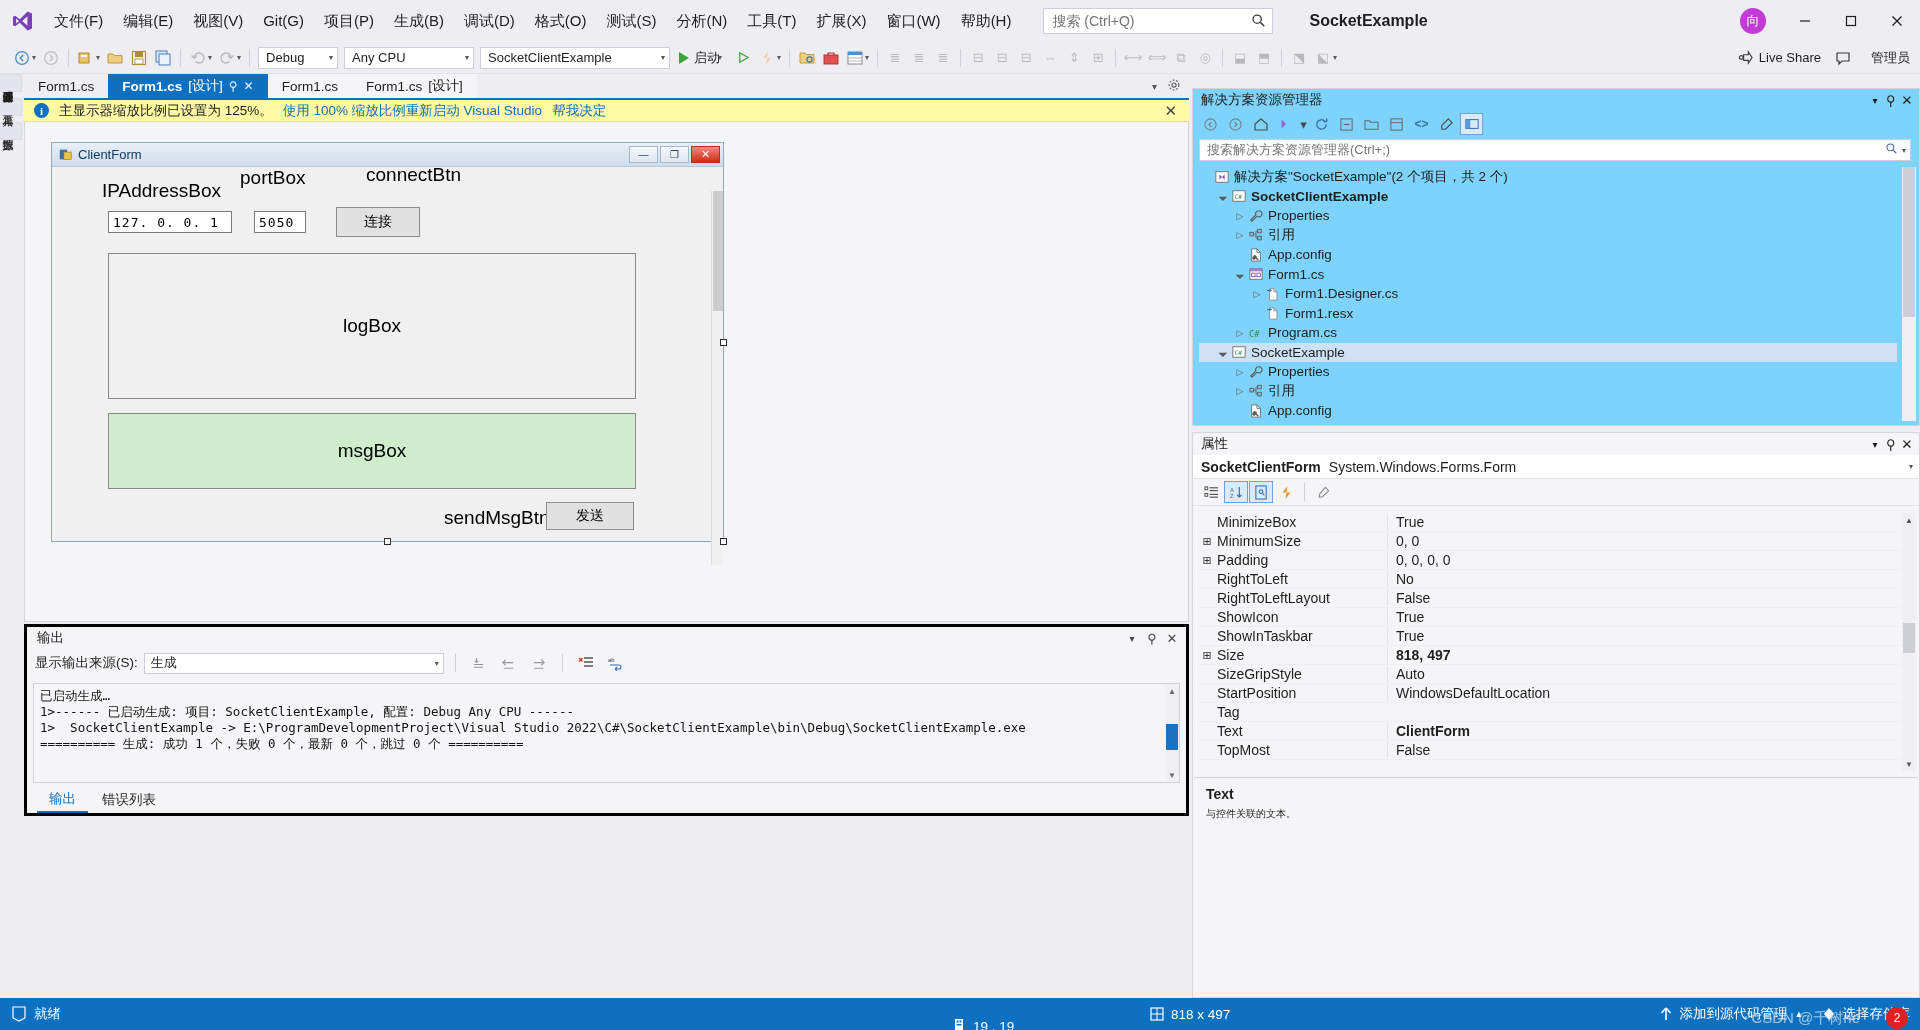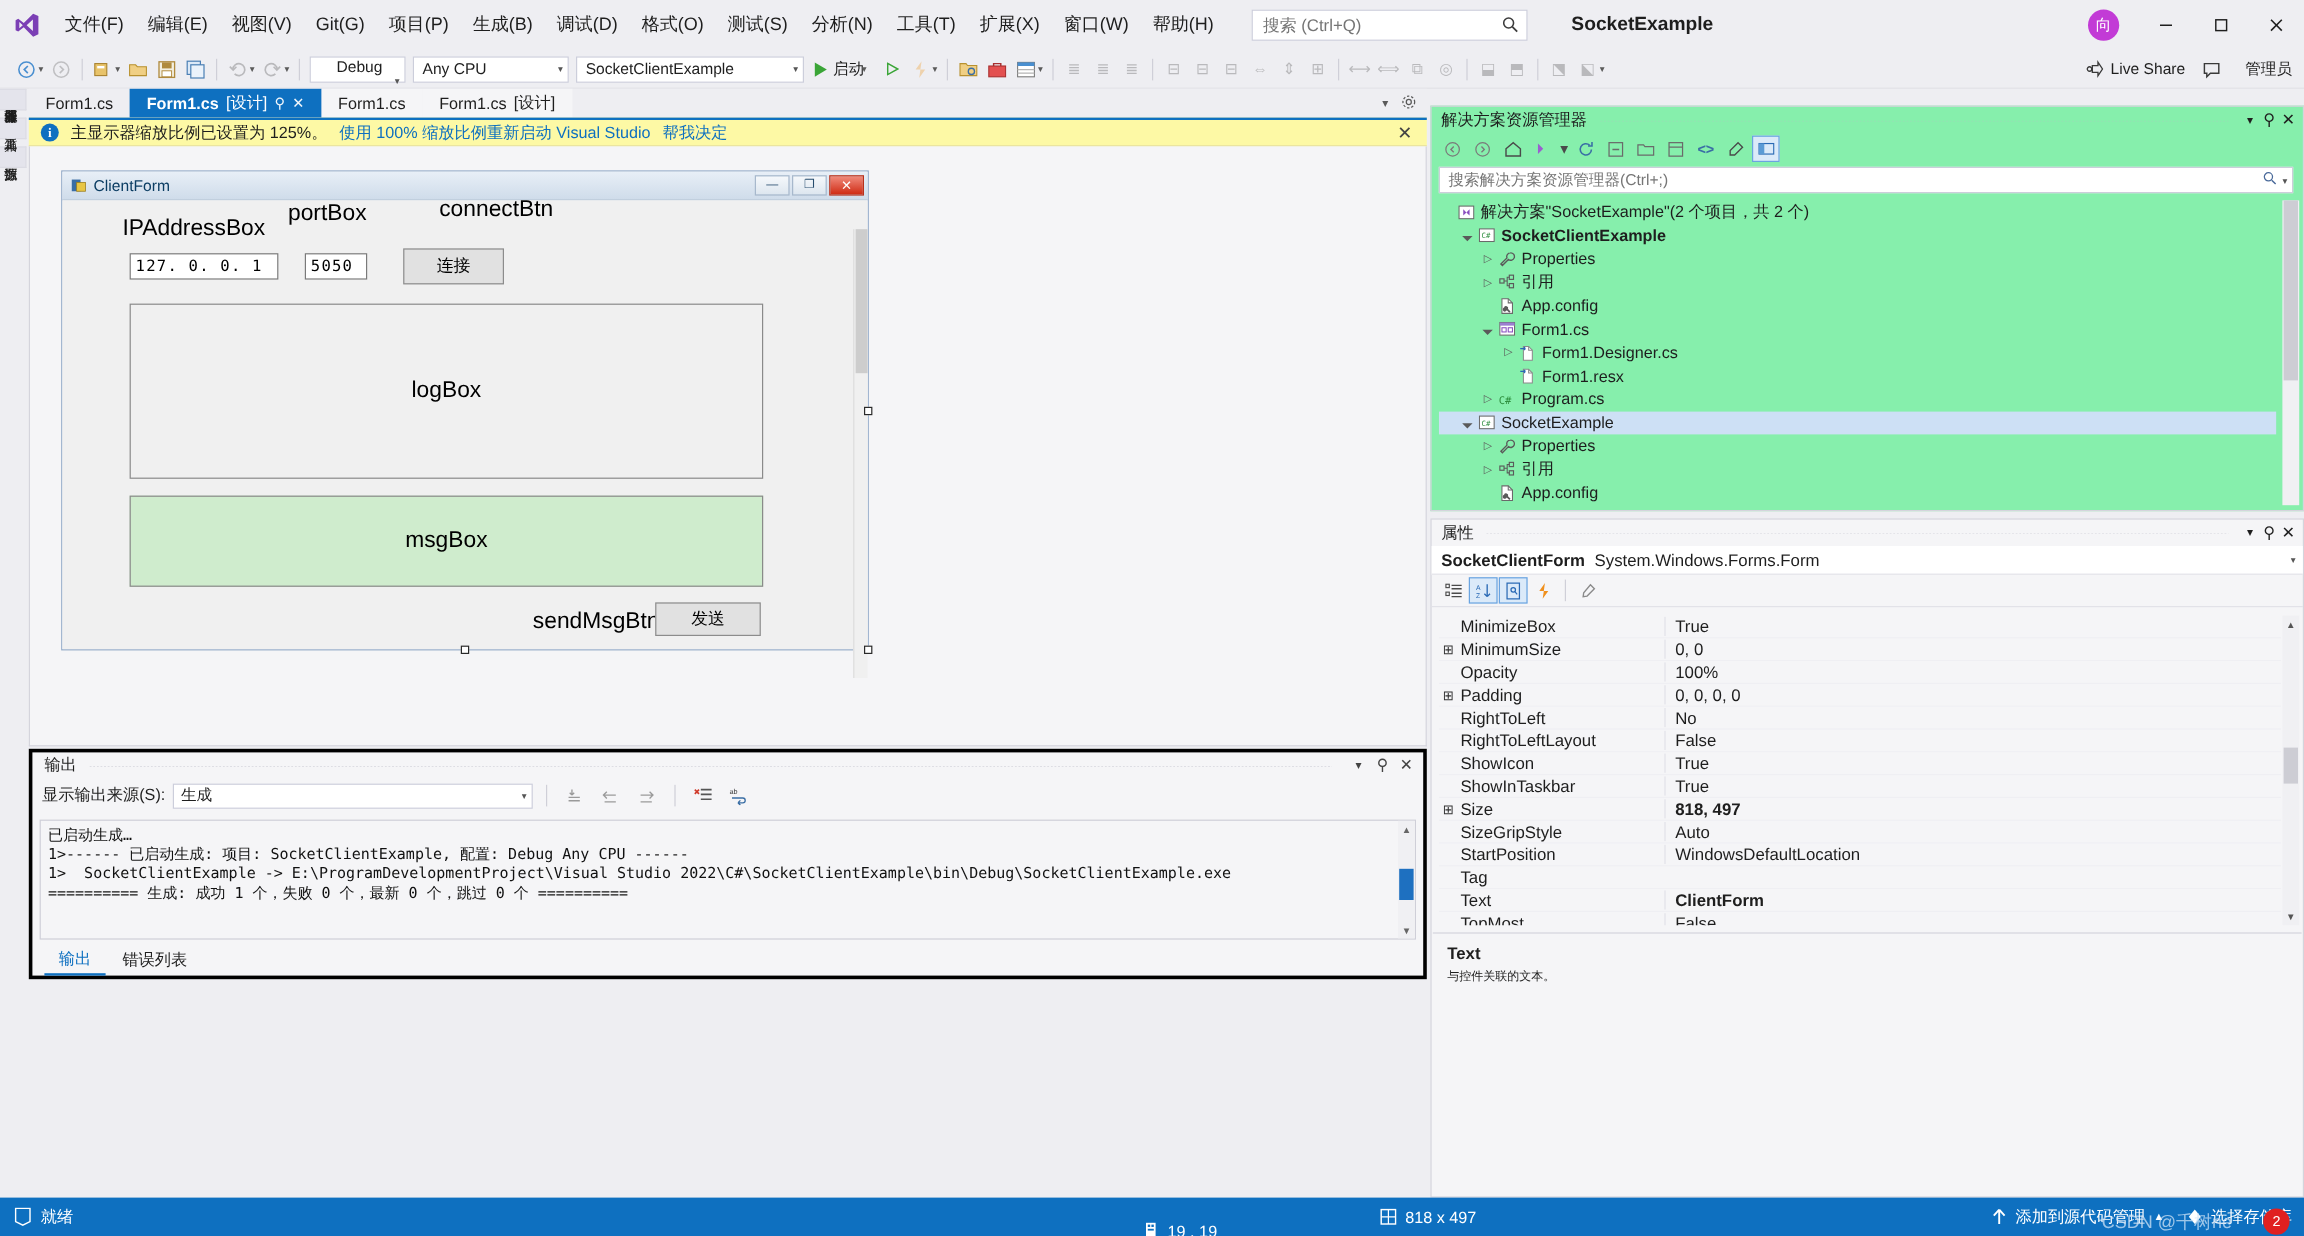--- a/index.html
+++ b/index.html
@@ -54,21 +54,21 @@
   }
   .tb-ico { width:22px; height:22px; display:flex; align-items:center; justify-content:center; margin:0 1px; color:#5a5a5a; font-size:13px; }
   .tb-ico.dim { opacity:.35; }
   .tb-sep { width:1px; height:18px; background:#cfcfd8; margin:0 5px; }
   .tb-caret { font-size:8px; color:#5a5a5a; margin-left:-2px; margin-right:3px; }
   .combo {
     height:22px; border:1px solid #cccedb; background:#fff; display:flex; align-items:center;
     padding:0 4px 0 7px; font-size:13px; margin:0 3px; position:relative; color:#1e1e1e;
   }
   .combo .cb-caret { margin-left:auto; font-size:8px; color:#555; padding-left:8px; }
-  .combo.w-debug { width:80px;flex-direction:column; }
+  .combo.w-debug { width:80px; }
   .combo.w-cpu { width:130px; }
   .combo.w-proj { width:190px; }
   .run-btn { display:flex; align-items:center; padding:0 6px; height:24px; color:#1e1e1e; font-size:13px; }
   .tri-green { width:0;height:0;border-left:10px solid #3aa537;border-top:6px solid transparent;border-bottom:6px solid transparent; margin-right:5px;}
   .liveshare { display:flex;align-items:center;gap:6px;font-size:13px;padding:0 10px;height:26px; }
   .adminbtn { display:flex;align-items:center;font-size:13px;padding:0 10px;height:26px;margin-left:6px; }
 
   
   .leftrail {
     position:absolute; left:0; top:74px; width:24px; height:766px; background:#eeeef2;
@@ -176,21 +176,21 @@
   .out-scroll .arw { height:14px;display:flex;align-items:center;justify-content:center;font-size:8px;color:#666; }
   .out-scroll .thumb2 { position:absolute; top:40px; left:1px; width:12px; height:26px; background:#1e70c0; }
   .pane-tabs { position:absolute; left:0; bottom:0; width:100%; height:26px; display:flex; align-items:center; padding-left:10px; gap:2px; }
   .ptab { padding:3px 12px; font-size:13.5px; }
   .ptab.active { color:#0e70c0; border-bottom:2px solid #0e70c0; }
 
   
   .rightcol { position:absolute; left:1192px; top:88px; width:728px; height:910px; }
   .se {
     position:absolute; left:0; top:0; width:728px; height:338px;
-    background:#86efac; border:1px solid #d4d4dc;
+    background:#7dd3fc; border:1px solid #d4d4dc;
   }
   .se-head { height:22px; display:flex; align-items:center; padding:0 4px 0 8px; font-size:13.5px; }
   .se-tools { height:26px; display:flex; align-items:center; gap:2px; padding-left:6px; }
   .se-tool { width:23px;height:22px;display:flex;align-items:center;justify-content:center;color:#4a4a4a;font-size:13px; }
   .se-search {
     margin:2px 8px 2px 6px; height:22px; background:#fff; border:1px solid #cccedb;
     display:flex; align-items:center; padding:0 4px 0 7px; font-size:13px; color:#767676;
   }
   .se-tree { position:absolute; left:6px; top:78px; right:22px; bottom:4px; overflow:hidden; font-size:13.5px; }
   .tnode { display:flex; align-items:center; height:19.5px; white-space:nowrap; }
@@ -881,25 +881,20 @@
             <span class="p-exp"></span>
             <span class="p-name">MinimizeBox</span>
             <span class="p-val">True</span>
           </div>
           <div class="prow">
             <span class="p-exp">⊞</span>
             <span class="p-name">MinimumSize</span>
             <span class="p-val">0, 0</span>
           </div>
           <div class="prow">
-            <span class="p-exp"></span>
-            <span class="p-name">Opacity</span>
-            <span class="p-val">100%</span>
-          </div>
-          <div class="prow">
             <span class="p-exp">⊞</span>
             <span class="p-name">Padding</span>
             <span class="p-val">0, 0, 0, 0</span>
           </div>
           <div class="prow">
             <span class="p-exp"></span>
             <span class="p-name">RightToLeft</span>
             <span class="p-val">No</span>
           </div>
           <div class="prow">

